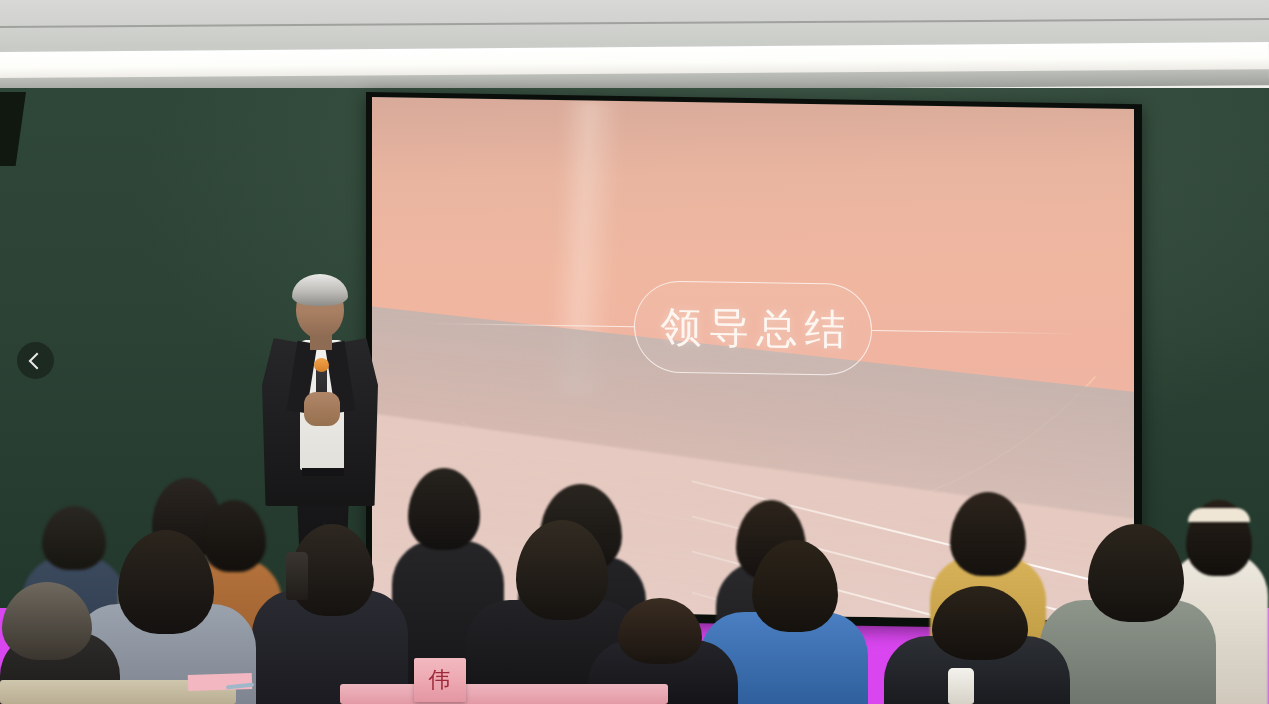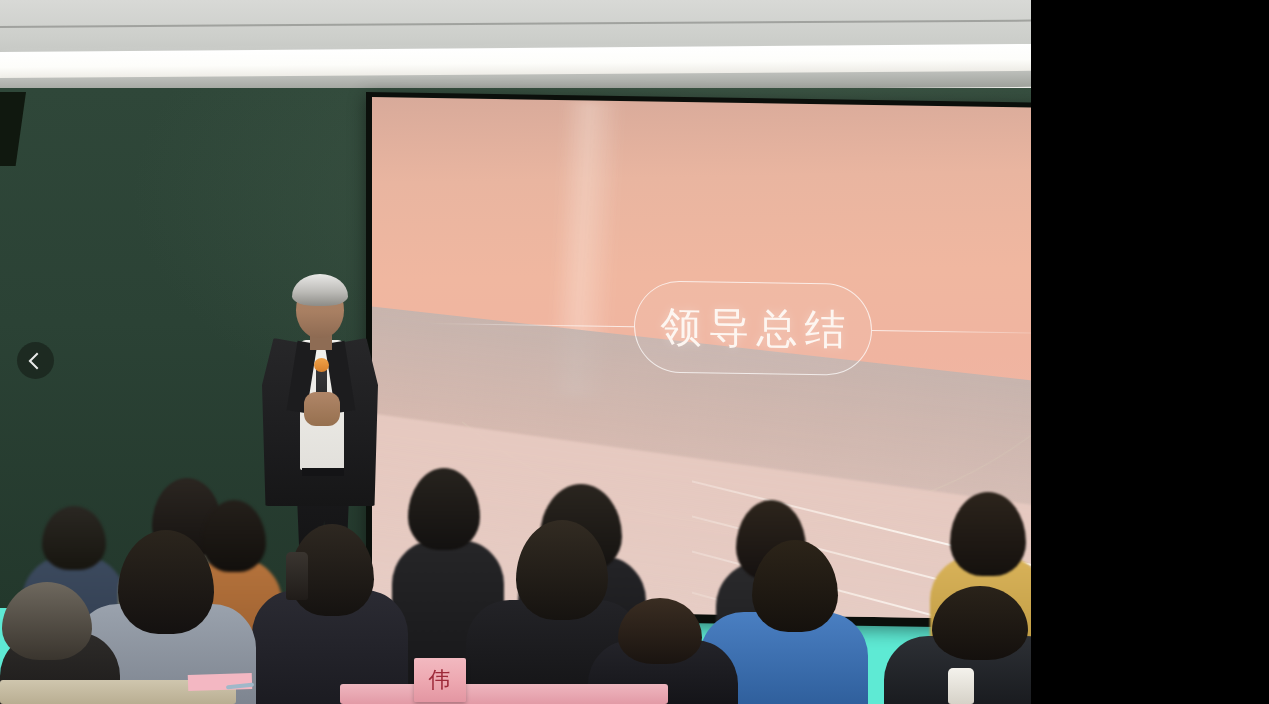--- a/index.html
+++ b/index.html
@@ -1,22 +1,22 @@
 <!DOCTYPE html>
 <html><head>
 <meta charset="utf-8">
 <style>
   html,body{margin:0;padding:0;background:#000;}
   body{font-family:"Liberation Sans","DejaVu Sans",sans-serif;}
 
   #scene{
     position:relative;
-    width:1031px;height:704px;
+    width:1269px;height:704px;
     overflow:hidden;
-    background:#5eead4;
+    background:#d946ef;
   }
 
   
   .ceiling{
     position:absolute;left:0;top:0;width:1269px;height:92px;
     background:linear-gradient(180deg,#d8d9d6 0%,#cdcfcb 40%,#c6c8c4 58%,#fbfbf7 70%,#fdfdfa 88%,#e3e3df 100%);
   }
   .ceiling-seam{
     position:absolute;left:0;width:1269px;height:2px;
     background:rgba(120,122,118,.55);

